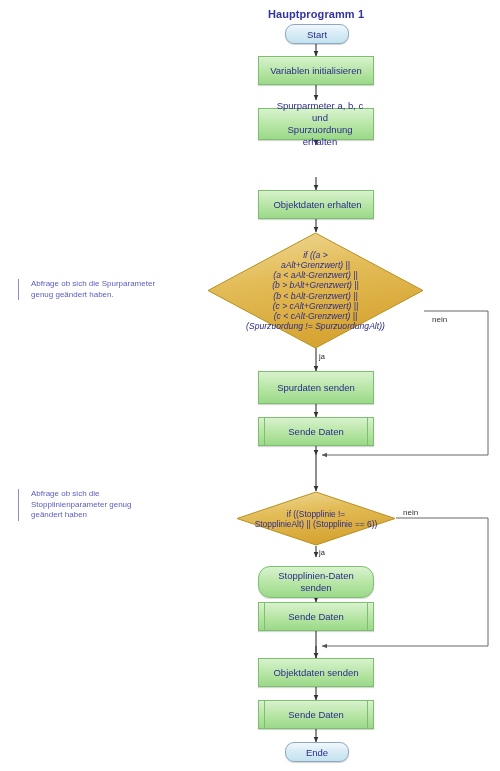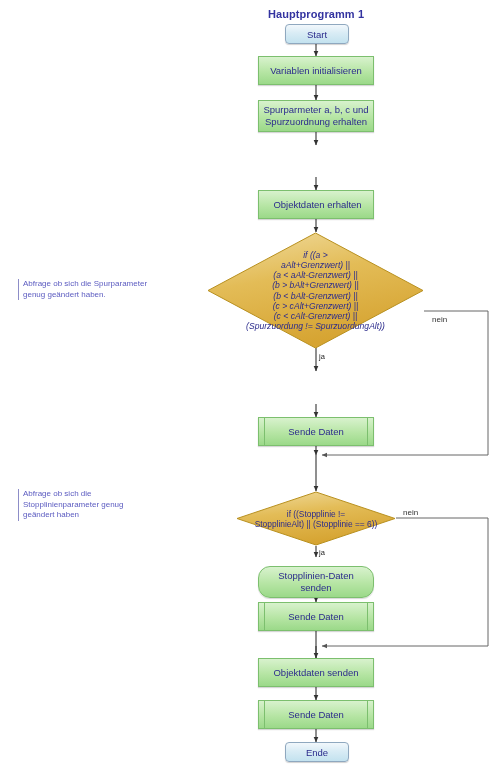--- a/index.html
+++ b/index.html
@@ -14,21 +14,21 @@
   
   .title{
     position:absolute;text-align:center;
     color:#3333a0;font-size:11px;font-weight:bold;
     letter-spacing:.1px;white-space:nowrap;
   }
 
   
   .terminator{
     position:absolute;display:flex;align-items:center;justify-content:center;
-    border:1px solid #8fa8bf;border-radius:4px;
+    border:1px solid #8fa8bf;border-radius:9px;
     background:linear-gradient(180deg,#f2f8fc 0%,#d9ecf5 45%,#c3e2ef 100%);
     color:#2b2b8c;font-size:9.5px;
     box-shadow:0 1px 1px rgba(0,0,0,.18);
   }
 
   
   .process{
     position:absolute;display:flex;align-items:center;justify-content:center;
     text-align:center;
     border:1px solid #7cbf6e;
@@ -63,21 +63,21 @@
   .decision .dtext{
     position:absolute;left:0;right:0;top:0;bottom:0;
     display:flex;align-items:center;justify-content:center;
     text-align:center;color:#2b2b8c;font-size:8.6px;line-height:10.2px;
     white-space:pre-line;pointer-events:none;
   }
 
   
   .annotation{
     position:absolute;color:#5b5bc0;font-size:8px;line-height:10.5px;
-    border-left:1px solid #8d8dc8;padding-left:4px;white-space:pre-line;
+    border-left:1px solid #8d8dc8;padding-left:12px;white-space:pre-line;
   }
 
   
   .elabel{position:absolute;color:#333333;font-size:8px;white-space:nowrap;}
   .elabel.ja{color:#222222;font-size:7.5px;}
 
   
   #wires{position:absolute;left:0;top:0;width:500px;height:771px;pointer-events:none;}
 </style>
 </head>
@@ -137,21 +137,21 @@
   <div class="title" style="left:236px;top:8px;width:160px;">Hauptprogramm 1</div>
 
   <div class="terminator" style="left:285px;top:24px;width:62px;height:18px;">
     <span>Start</span>
   </div>
 
   <div class="process" style="left:258px;top:56px;width:116px;height:29px;">
     <span>Variablen initialisieren</span>
   </div>
 
-  <div class="process" style="left:258px;top:100px;width:116px;height:32px;white-space:pre-line;">
+  <div class="process" style="left:258px;top:108px;width:116px;height:32px;white-space:pre-line;padding-left:12px;">
     <span>Spurparmeter a, b, c und
 Spurzuordnung erhalten</span>
   </div>
 
 
   <div class="process" style="left:258px;top:190px;width:116px;height:29px;padding-left:7px;">
     <span>Objektdaten erhalten</span>
   </div>
 
   <div class="decision" style="left:207px;top:232px;width:217px;height:117px;font-style:italic;">
@@ -168,20 +168,23 @@
     <div class="dtext">if ((a &gt;
 aAlt+Grenzwert) ||
 (a &lt; aAlt-Grenzwert) ||
 (b &gt; bAlt+Grenzwert) ||
 (b &lt; bAlt-Grenzwert) ||
 (c &gt; cAlt+Grenzwert) ||
 (c &lt; cAlt-Grenzwert) ||
 (Spurzuordung != SpurzuordungAlt))</div>
   </div>
 
+  <div class="process" style="left:258px;top:371px;width:116px;height:33px;">
+    <span>Spurdaten senden</span>
+  </div>
 
   <div class="subroutine" style="left:258px;top:417px;width:116px;height:29px;">
     <span class="bar l"></span>
     <span class="bar r"></span>
     <span class="txt">Sende Daten</span>
   </div>
 
   <div class="decision" style="left:236px;top:491px;width:160px;height:55px;">
     <svg width="160" height="55" viewBox="0 0 160 55" xmlns="http://www.w3.org/2000/svg">
       <defs>

